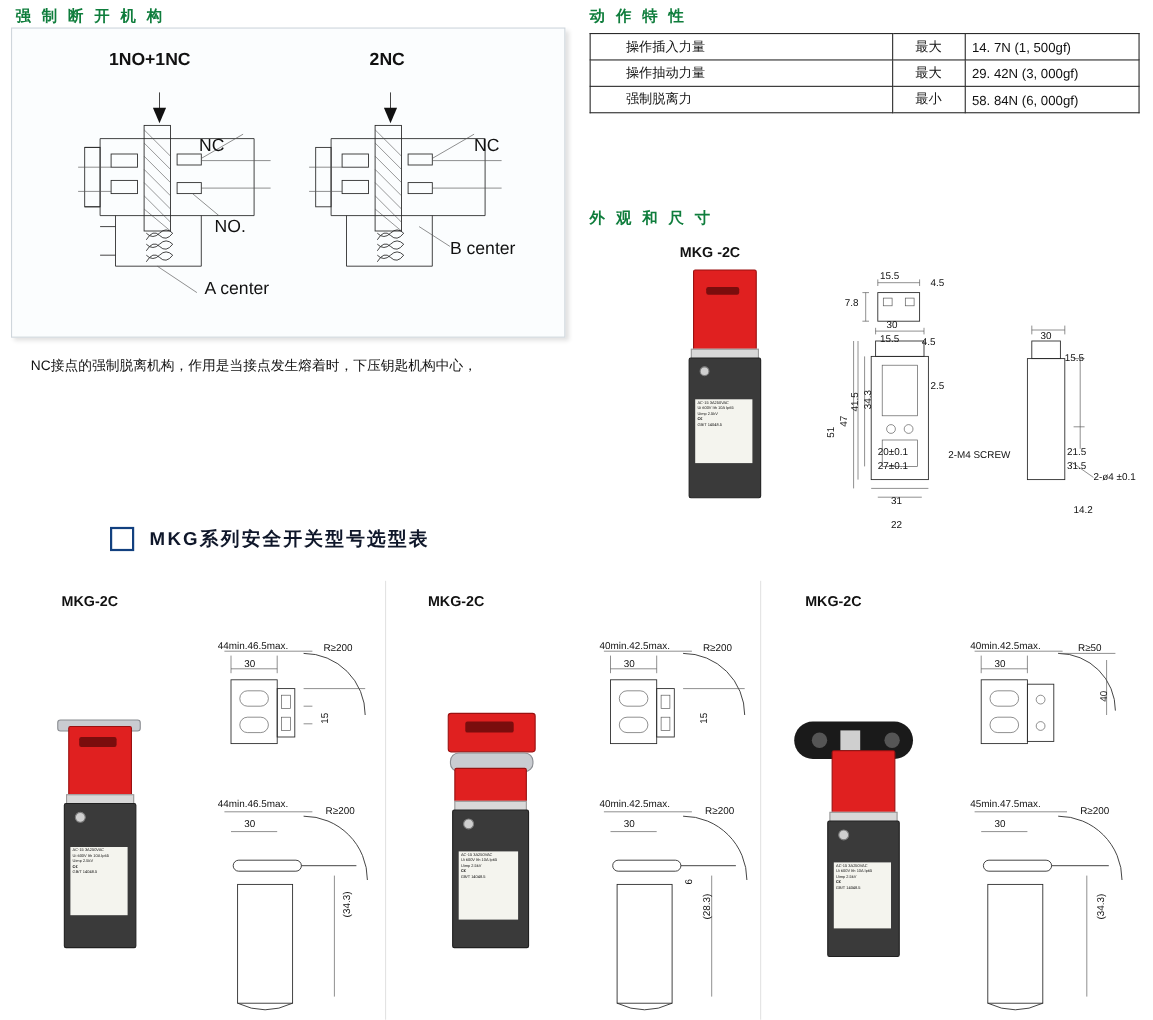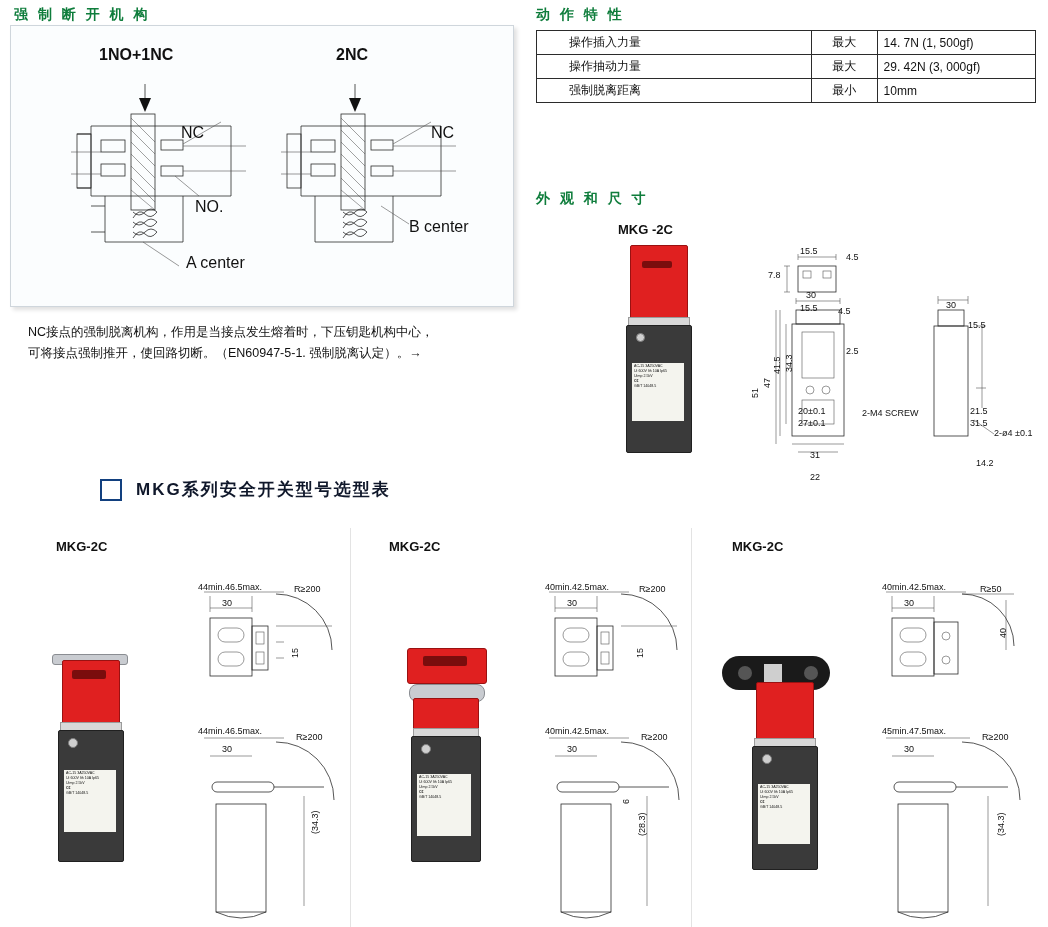--- a/index.html
+++ b/index.html
@@ -181,41 +181,40 @@
     <div class="diag-label" style="left:325px;top:20px;font-weight:bold;">2NC</div>
     <div class="diag-label" style="left:170px;top:98px;">NC</div>
     <div class="diag-label" style="left:184px;top:172px;">NO.</div>
     <div class="diag-label" style="left:175px;top:228px;">A center</div>
     <div class="diag-label" style="left:420px;top:98px;">NC</div>
     <div class="diag-label" style="left:398px;top:192px;">B center</div>
   </div>
 
   <div class="abs note-text">
     <div>NC接点的强制脱离机构，作用是当接点发生熔着时，下压钥匙机构中心，</div>
-    <div>可将接点强制推开，使回路切断。（EN60947-5-1. 强制脱离认定）。→</div>
   </div>
 
   <div class="abs hdr-green" id="act-title">动 作 特 性</div>
 
   <table id="act-table">
     <tbody>
       <tr>
         <td class="c1">操作插入力量</td>
         <td class="c2">最大</td>
         <td class="c3">14. 7N (1, 500gf)</td>
       </tr>
       <tr>
         <td class="c1">操作抽动力量</td>
         <td class="c2">最大</td>
         <td class="c3">29. 42N (3, 000gf)</td>
       </tr>
       <tr>
-        <td class="c1">强制脱离距离</td>
+        <td class="c1">强制脱离力</td>
         <td class="c2">最小</td>
-        <td class="c3">10mm</td>
+        <td class="c3">58. 84N (6, 000gf)</td>
       </tr>
     </tbody>
   </table>
 
   <div class="abs hdr-green" id="dim-title">外 观 和 尺 寸</div>
   <div class="abs" id="mkg2c-caption">MKG -2C</div>
 
   <div class="switch" style="left:612px;top:245px;width:90px;height:215px;">
     <div class="sw-head" style="left:18px;top:0;width:56px;height:72px;border-radius:2px;"></div>
     <div class="sw-slot" style="left:30px;top:16px;width:30px;height:7px;border-radius:2px;"></div>

